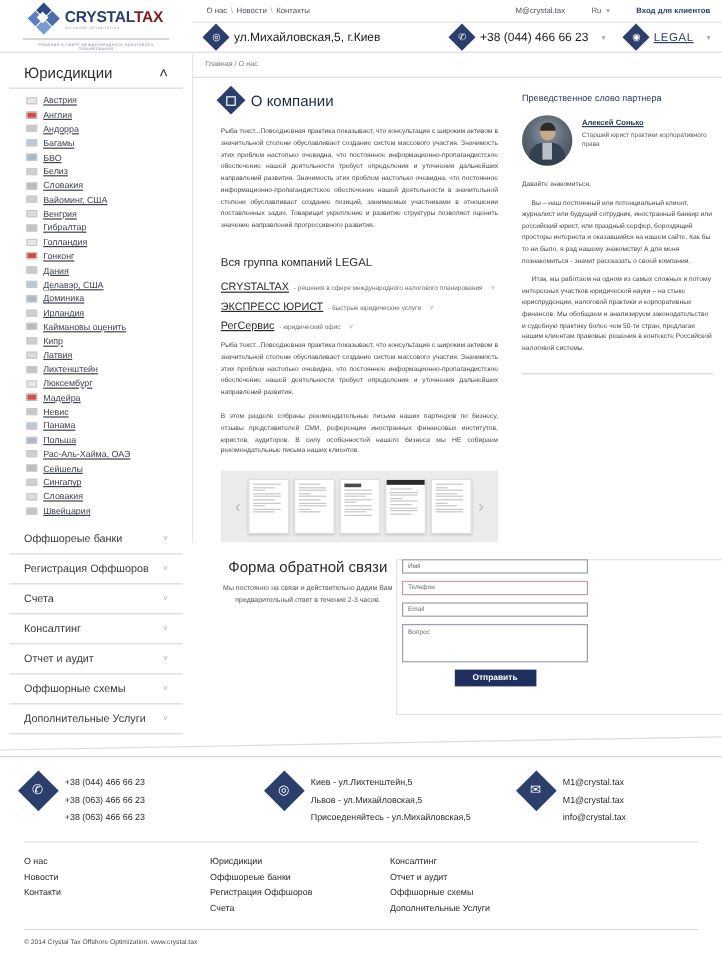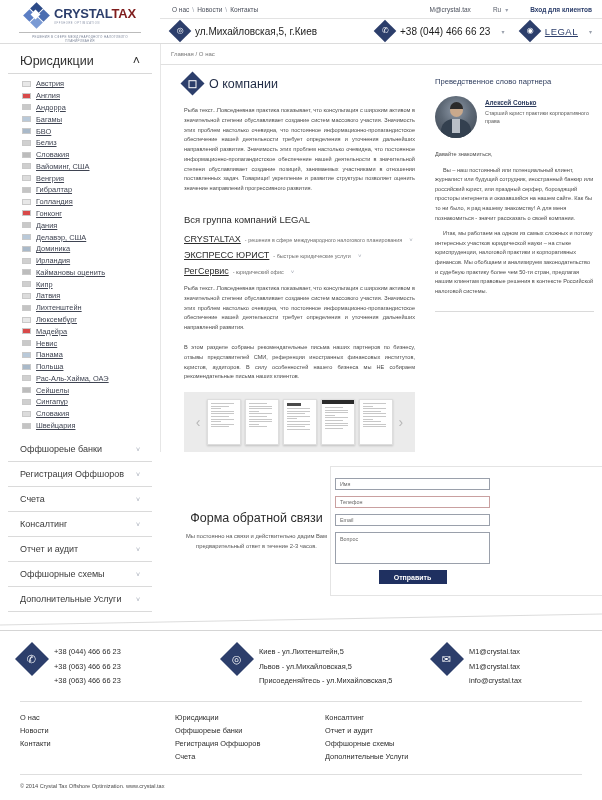--- a/index.html
+++ b/index.html
@@ -127,21 +127,21 @@
   .person-name { font-size:6.4px; color:#2b3a5c; text-decoration:underline; font-weight:bold; margin-bottom:3px; }
   .person-role { font-size:5.4px; color:#5a5a5a; line-height:1.55; }
   p.rtext { font-size:5.6px; line-height:1.72; color:#4a4a4a; margin-bottom:6px; }
   p.rtext.ind { text-indent:8px; }
   .rc-rule { border-top:1px solid #dadada; margin-top:14px; }
 
   
   .form-band { position:relative; margin-top:14px; height:130px; }
   .form-band .panel { position:absolute; left:170px; right:0; top:0; bottom:0;
                       background:#fff; border:1px solid #e4e4e4; border-right:none; }
-  .form-inner { position:absolute; inset:0; display:flex; align-items:center; }
+  .form-inner { position:absolute; inset:0; display:flex; }
   .form-left { width:175px; text-align:center; padding-left:18px; }
   .form-h { font-size:12.5px; color:#2b2b2b; margin-bottom:7px; }
   .form-p { font-size:5.8px; color:#555; line-height:1.7; }
   .form-right { width:155px; }
   .fld { width:100%; height:12px; border:1px solid #9aa0ab; background:#fff;
          font-size:5.4px; color:#6a6a6a; padding:0 4px; margin-bottom:6px;
          font-family:"Liberation Sans", sans-serif; display:flex; align-items:center; }
   .fld.err { border-color:#c9a0a0; }
   .fld.area { height:32px; align-items:flex-start; padding-top:3px; }
   .btn-send { display:block; margin:4px auto 0 auto; width:68px; height:14px;

